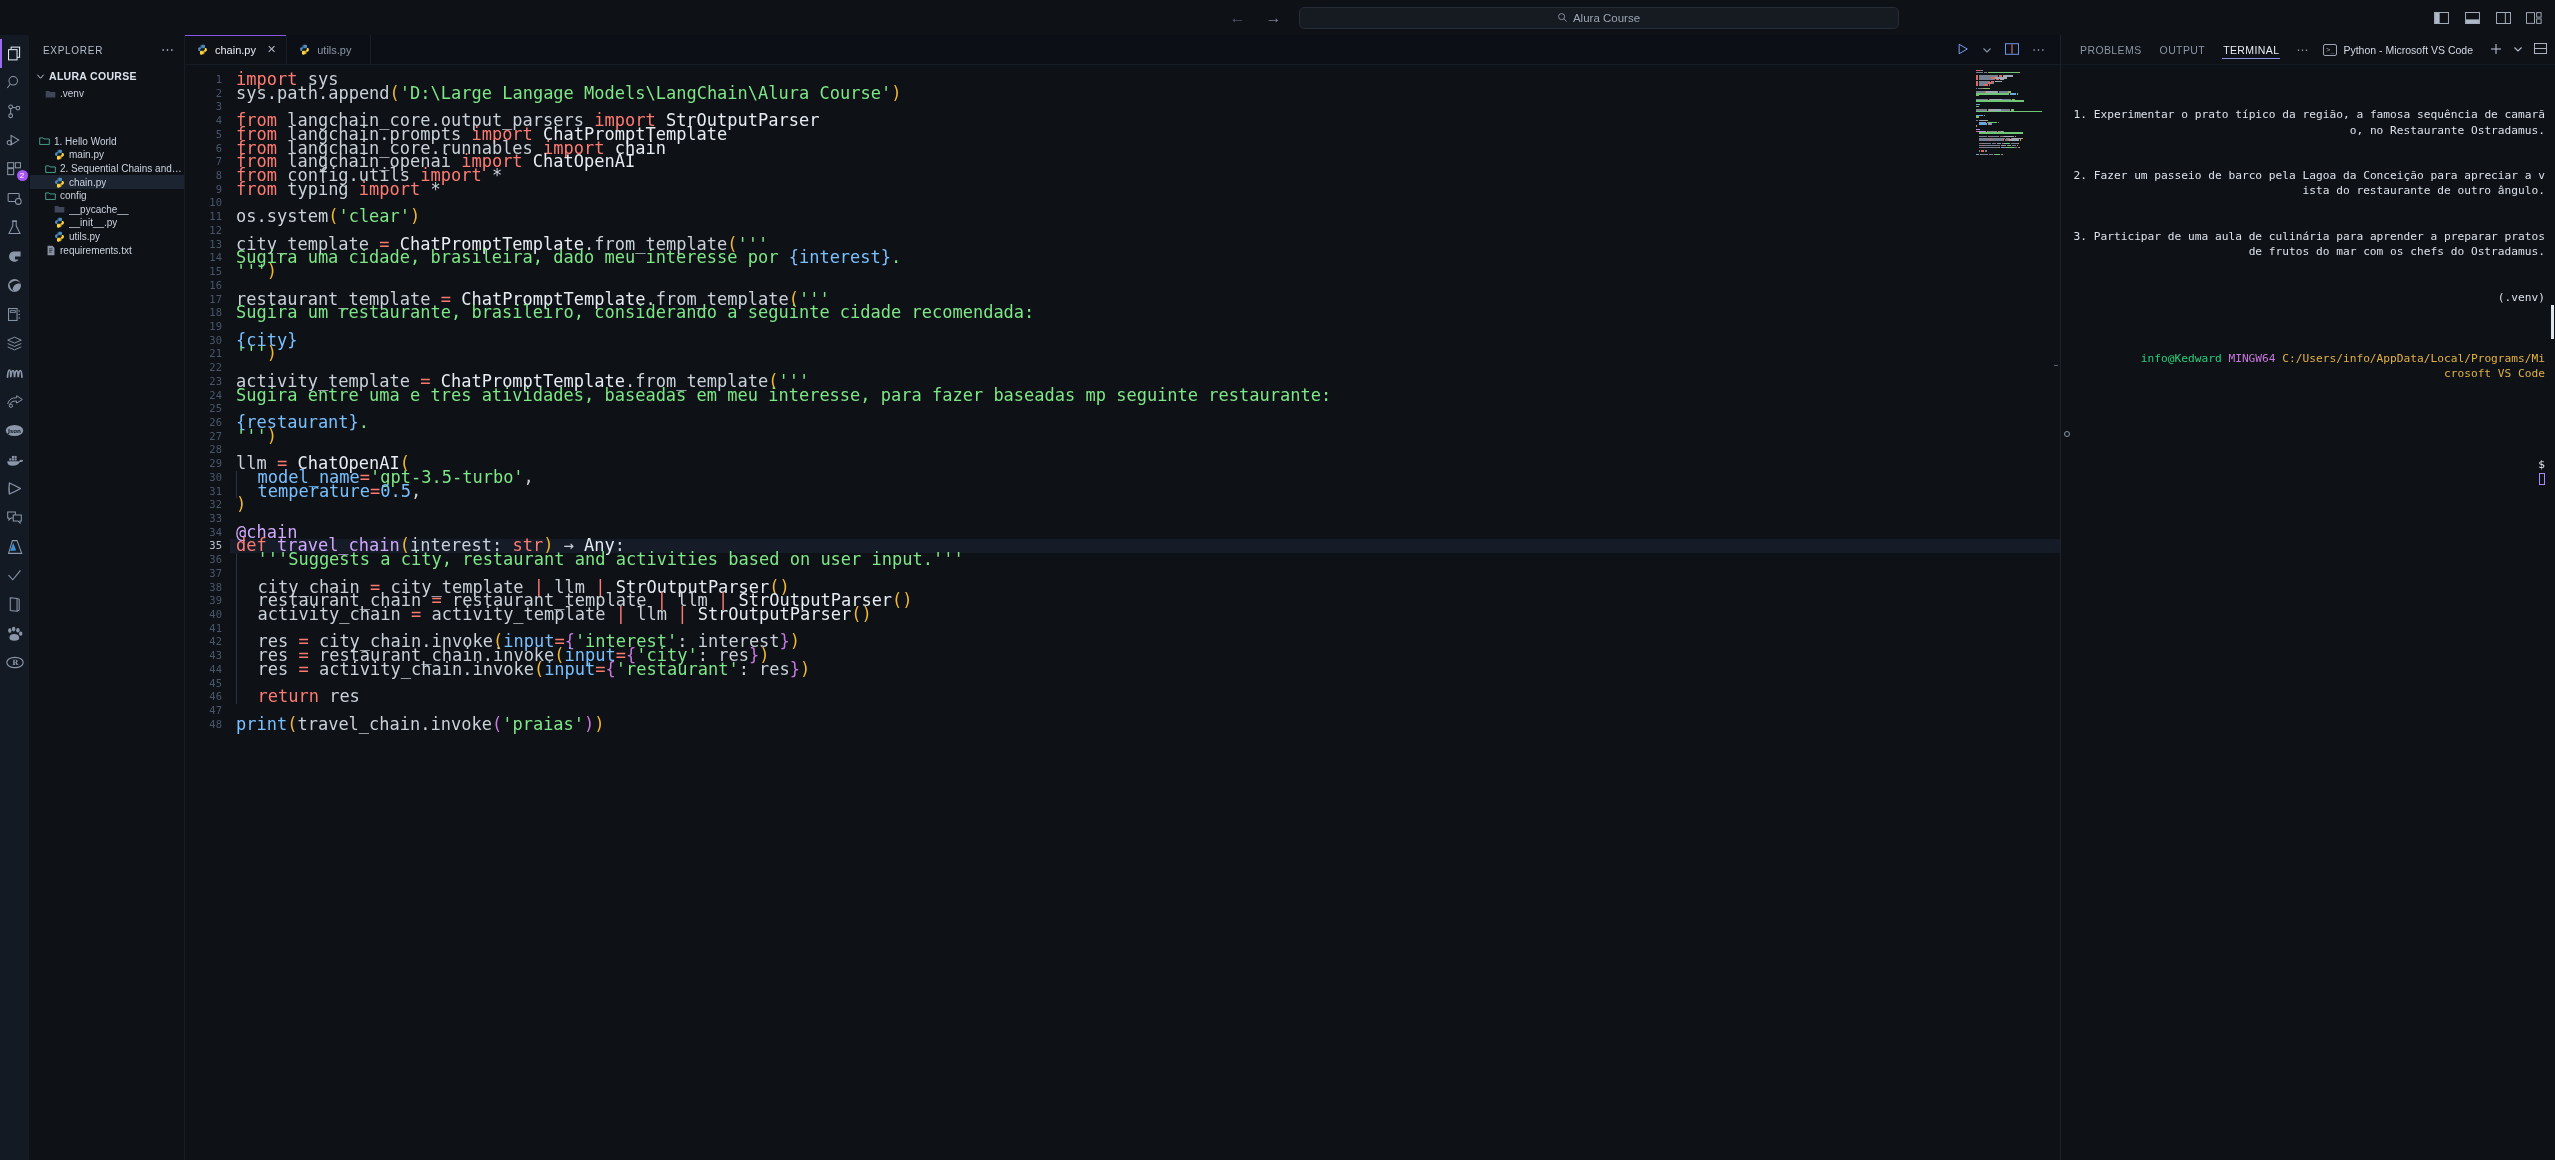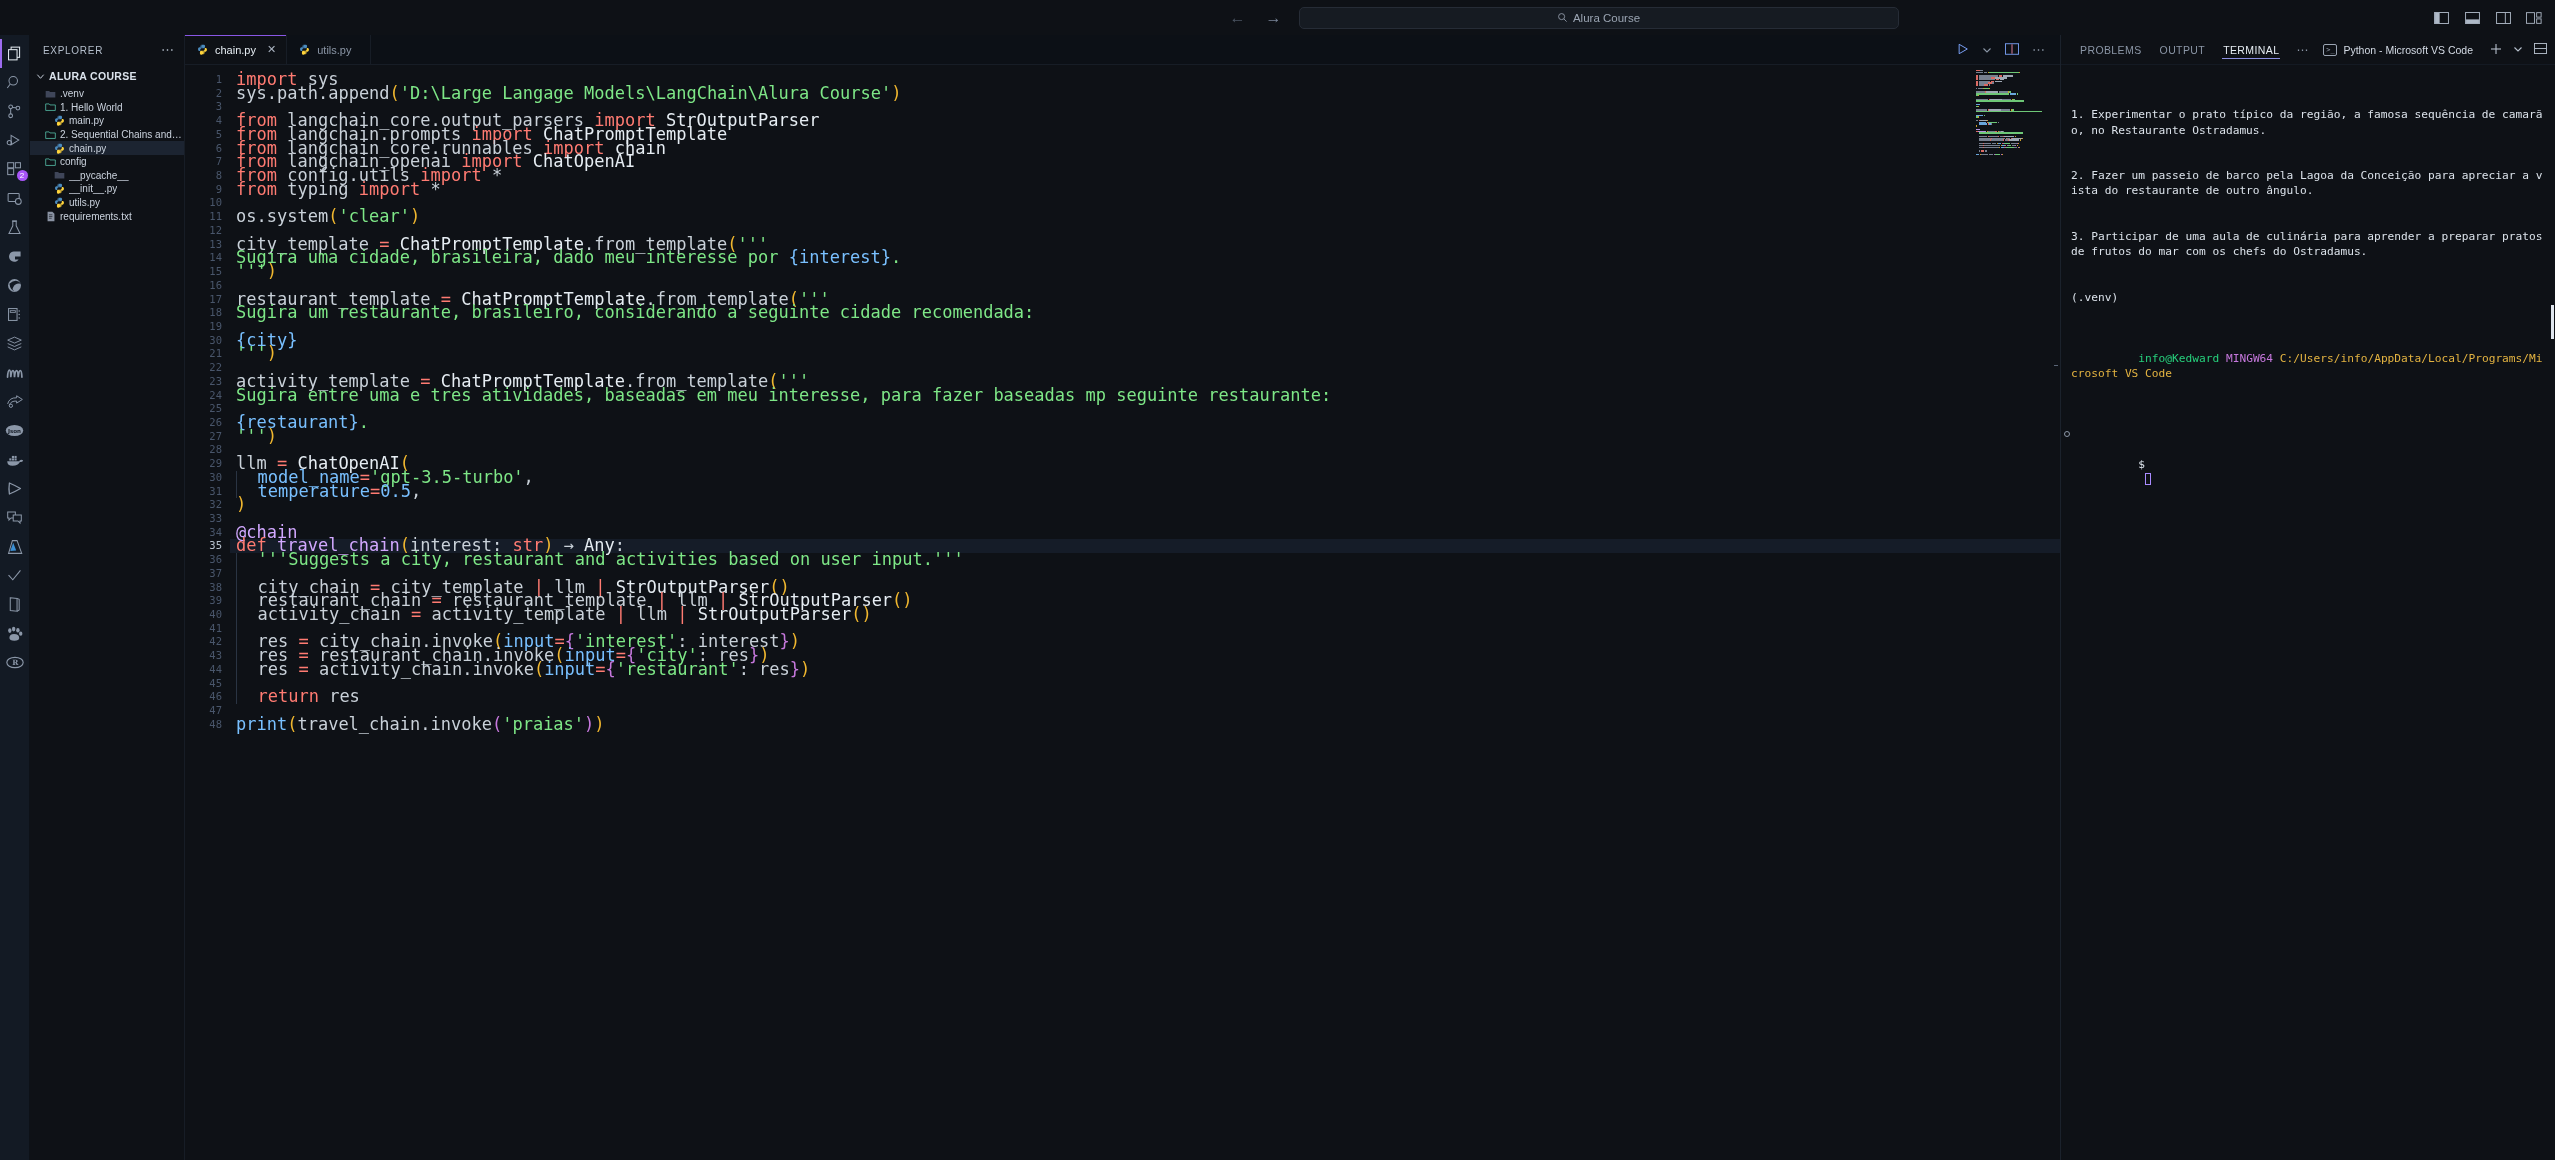--- a/index.html
+++ b/index.html
@@ -174,21 +174,21 @@
   }
   .scrollbar-v .thumbline {
     position:absolute; right: 2px; top: 300px; width: 4px; height: 1px; background:#5a6577;
   }
 
   
   .panel {
     width: 495px; flex: 0 0 495px;
     background: #0e1116;
     border-left: 1px solid #1b222c;
-    display:flex; flex-direction: column;
+    display:flex; flex-direction: column; text-align: right;
   }
   .panel-head {
     height: 30px; flex:0 0 30px;
     display:flex; align-items:center; gap: 0px;
     padding: 0 8px 0 10px;
     font-size: 10.5px; color:#8b96a6;
     border-bottom: 1px solid #141a23;
   }
   .ptab { padding: 0 9px; height: 30px; display:flex; align-items:center; letter-spacing:.4px; position:relative; }
   .ptab.active { color:#e6edf3; }
@@ -458,21 +458,21 @@
       </div>
       <div class="tree" id="file-tree">
           <div class="trow" style="padding-left: 15px;">
             <span class="tico">
               <svg viewBox="0 0 16 14" width="11" height="10">
                 <path d="M1 2.5 L6 2.5 L7.3 4 L15 4 L15 12 L1 12 Z" fill="#3f4659"></path>
               </svg>
             </span>
             <span class="tlabel">.venv</span>
           </div>
-          <div class="trow" style="padding-left: 15px;">
+          <div class="trow" style="padding-left: 9px; margin-top: 34px;">
             <span class="tico">
               <svg viewBox="0 0 16 14" width="11" height="10">
                 <path d="M1 2.5 L6 2.5 L7.3 4 L15 4 L15 12 L1 12 Z" fill="none" stroke="#59c9b0" stroke-width="1.1"></path>
               </svg>
             </span>
             <span class="tlabel">1. Hello World</span>
           </div>
           <div class="trow" style="padding-left: 24px;">
             <span class="tico">
               <svg viewBox="0 0 24 24" width="11" height="11">

